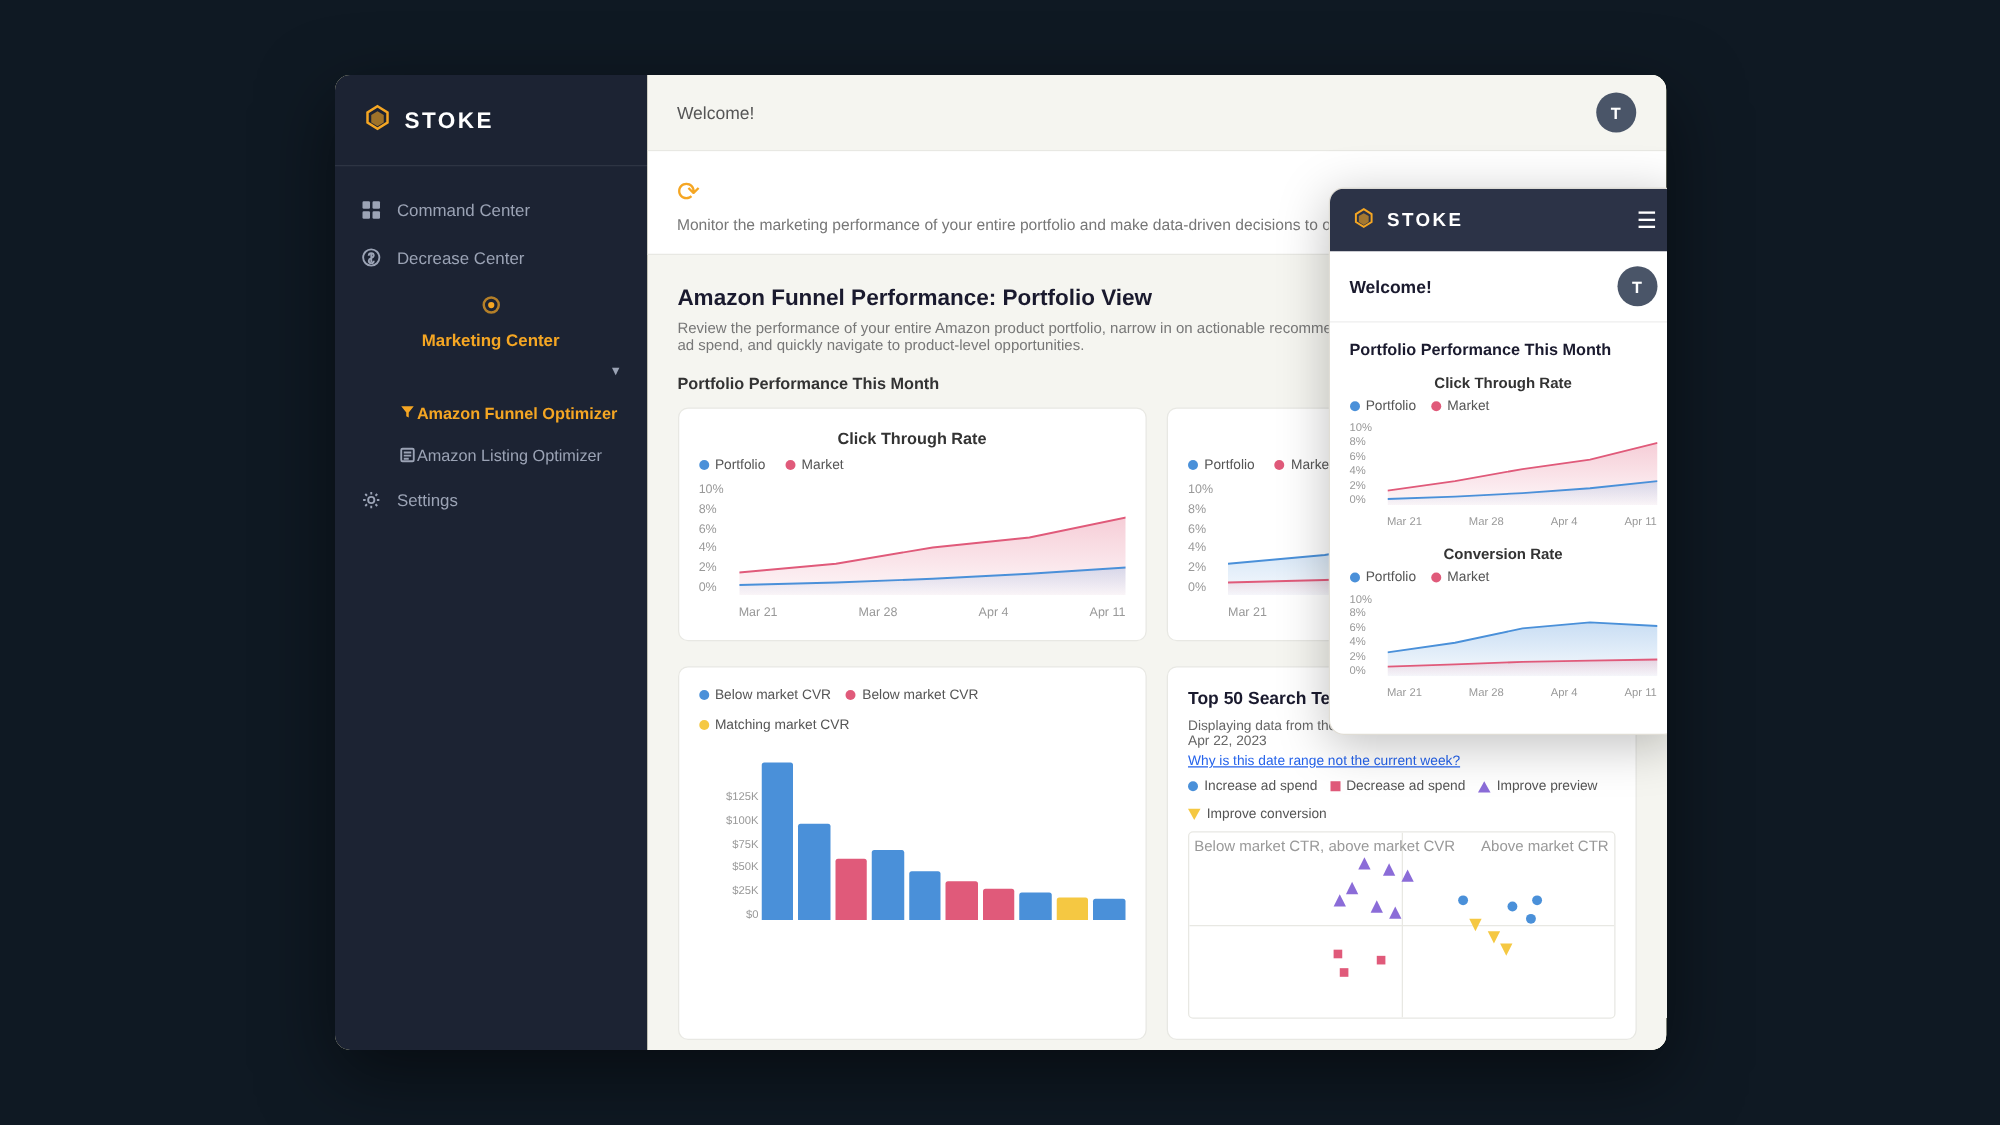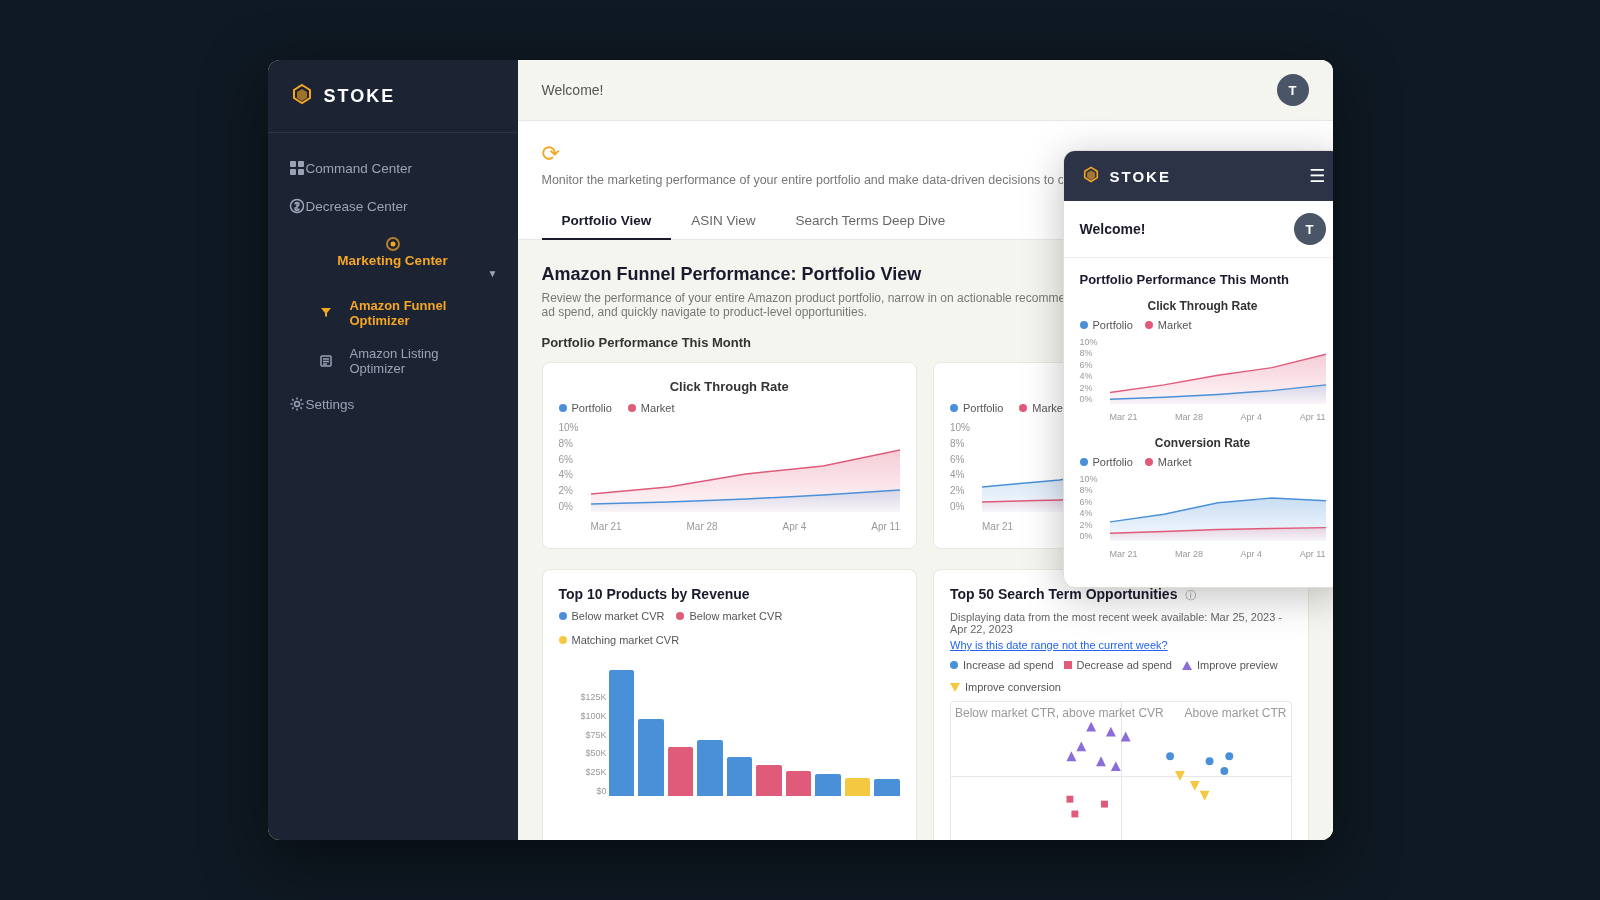--- a/index.html
+++ b/index.html
@@ -56,20 +56,21 @@
     }
 
     .sidebar-nav {
       padding: 16px 0;
       flex: 1;
     }
 
     .nav-item {
       display: flex;
       align-items: center;
+      gap: 12px;
       padding: 10px 20px;
       color: #9ba3b5;
       font-size: 13.5px;
       cursor: pointer;
       border-radius: 0;
       transition: background 0.15s;
     }
 
     .nav-item.active {
       color: #f5a623;
@@ -91,21 +92,21 @@
       color: #9ba3b5;
     }
 
     .subnav {
       padding-left: 0;
     }
 
     .subnav-item {
       display: flex;
       align-items: center;
-      gap: 16px;
+      gap: 0;
       padding: 9px 20px 9px 50px;
       color: #9ba3b5;
       font-size: 13px;
       cursor: pointer;
     }
 
     .subnav-item.active {
       color: #f5a623;
       font-weight: 600;
     }
@@ -590,25 +591,20 @@
     <div class="top-bar">
       <span class="welcome-text">Welcome!</span>
       <div class="user-avatar">T</div>
     </div>
 
     <div class="page-header">
       <div class="page-title-row">
         <span class="page-title-icon">⟳</span>
       </div>
       <p class="page-subtitle">Monitor the marketing performance of your entire portfolio and make data-driven decisions to optimize your funnel</p>
-      <div class="tabs">
-        <div class="tab active">Portfolio View</div>
-        <div class="tab">ASIN View</div>
-        <div class="tab">Search Terms Deep Dive</div>
-      </div>
     </div>
 
     <div class="content-area">
       <h2 class="section-title">Amazon Funnel Performance: Portfolio View</h2>
       <p class="section-subtitle">Review the performance of your entire Amazon product portfolio, narrow in on actionable recommendations to increase revenue and/or optimize ad spend, and quickly navigate to product-level opportunities.</p>
 
       <div style="font-size:13px;font-weight:600;color:#333;margin-bottom:12px;">Portfolio Performance This Month</div>
 
       <div class="charts-grid">
 
@@ -709,21 +705,20 @@
               <span>Apr 4</span>
               <span>Apr 11</span>
             </div>
           </div>
         </div>
       </div>
 
       <div class="bottom-charts-grid">
 
         <div class="bottom-card">
-          <div class="bottom-card-title">Top 10 Products by Revenue</div>
           <div class="bar-legend">
             <div class="legend-item">
               <div class="legend-dot" style="background:#4a90d9;"></div>
               <span>Below market CVR</span>
             </div>
             <div class="legend-item">
               <div class="legend-dot" style="background:#e05a7a;"></div>
               <span>Below market CVR</span>
             </div>
             <div class="legend-item">

